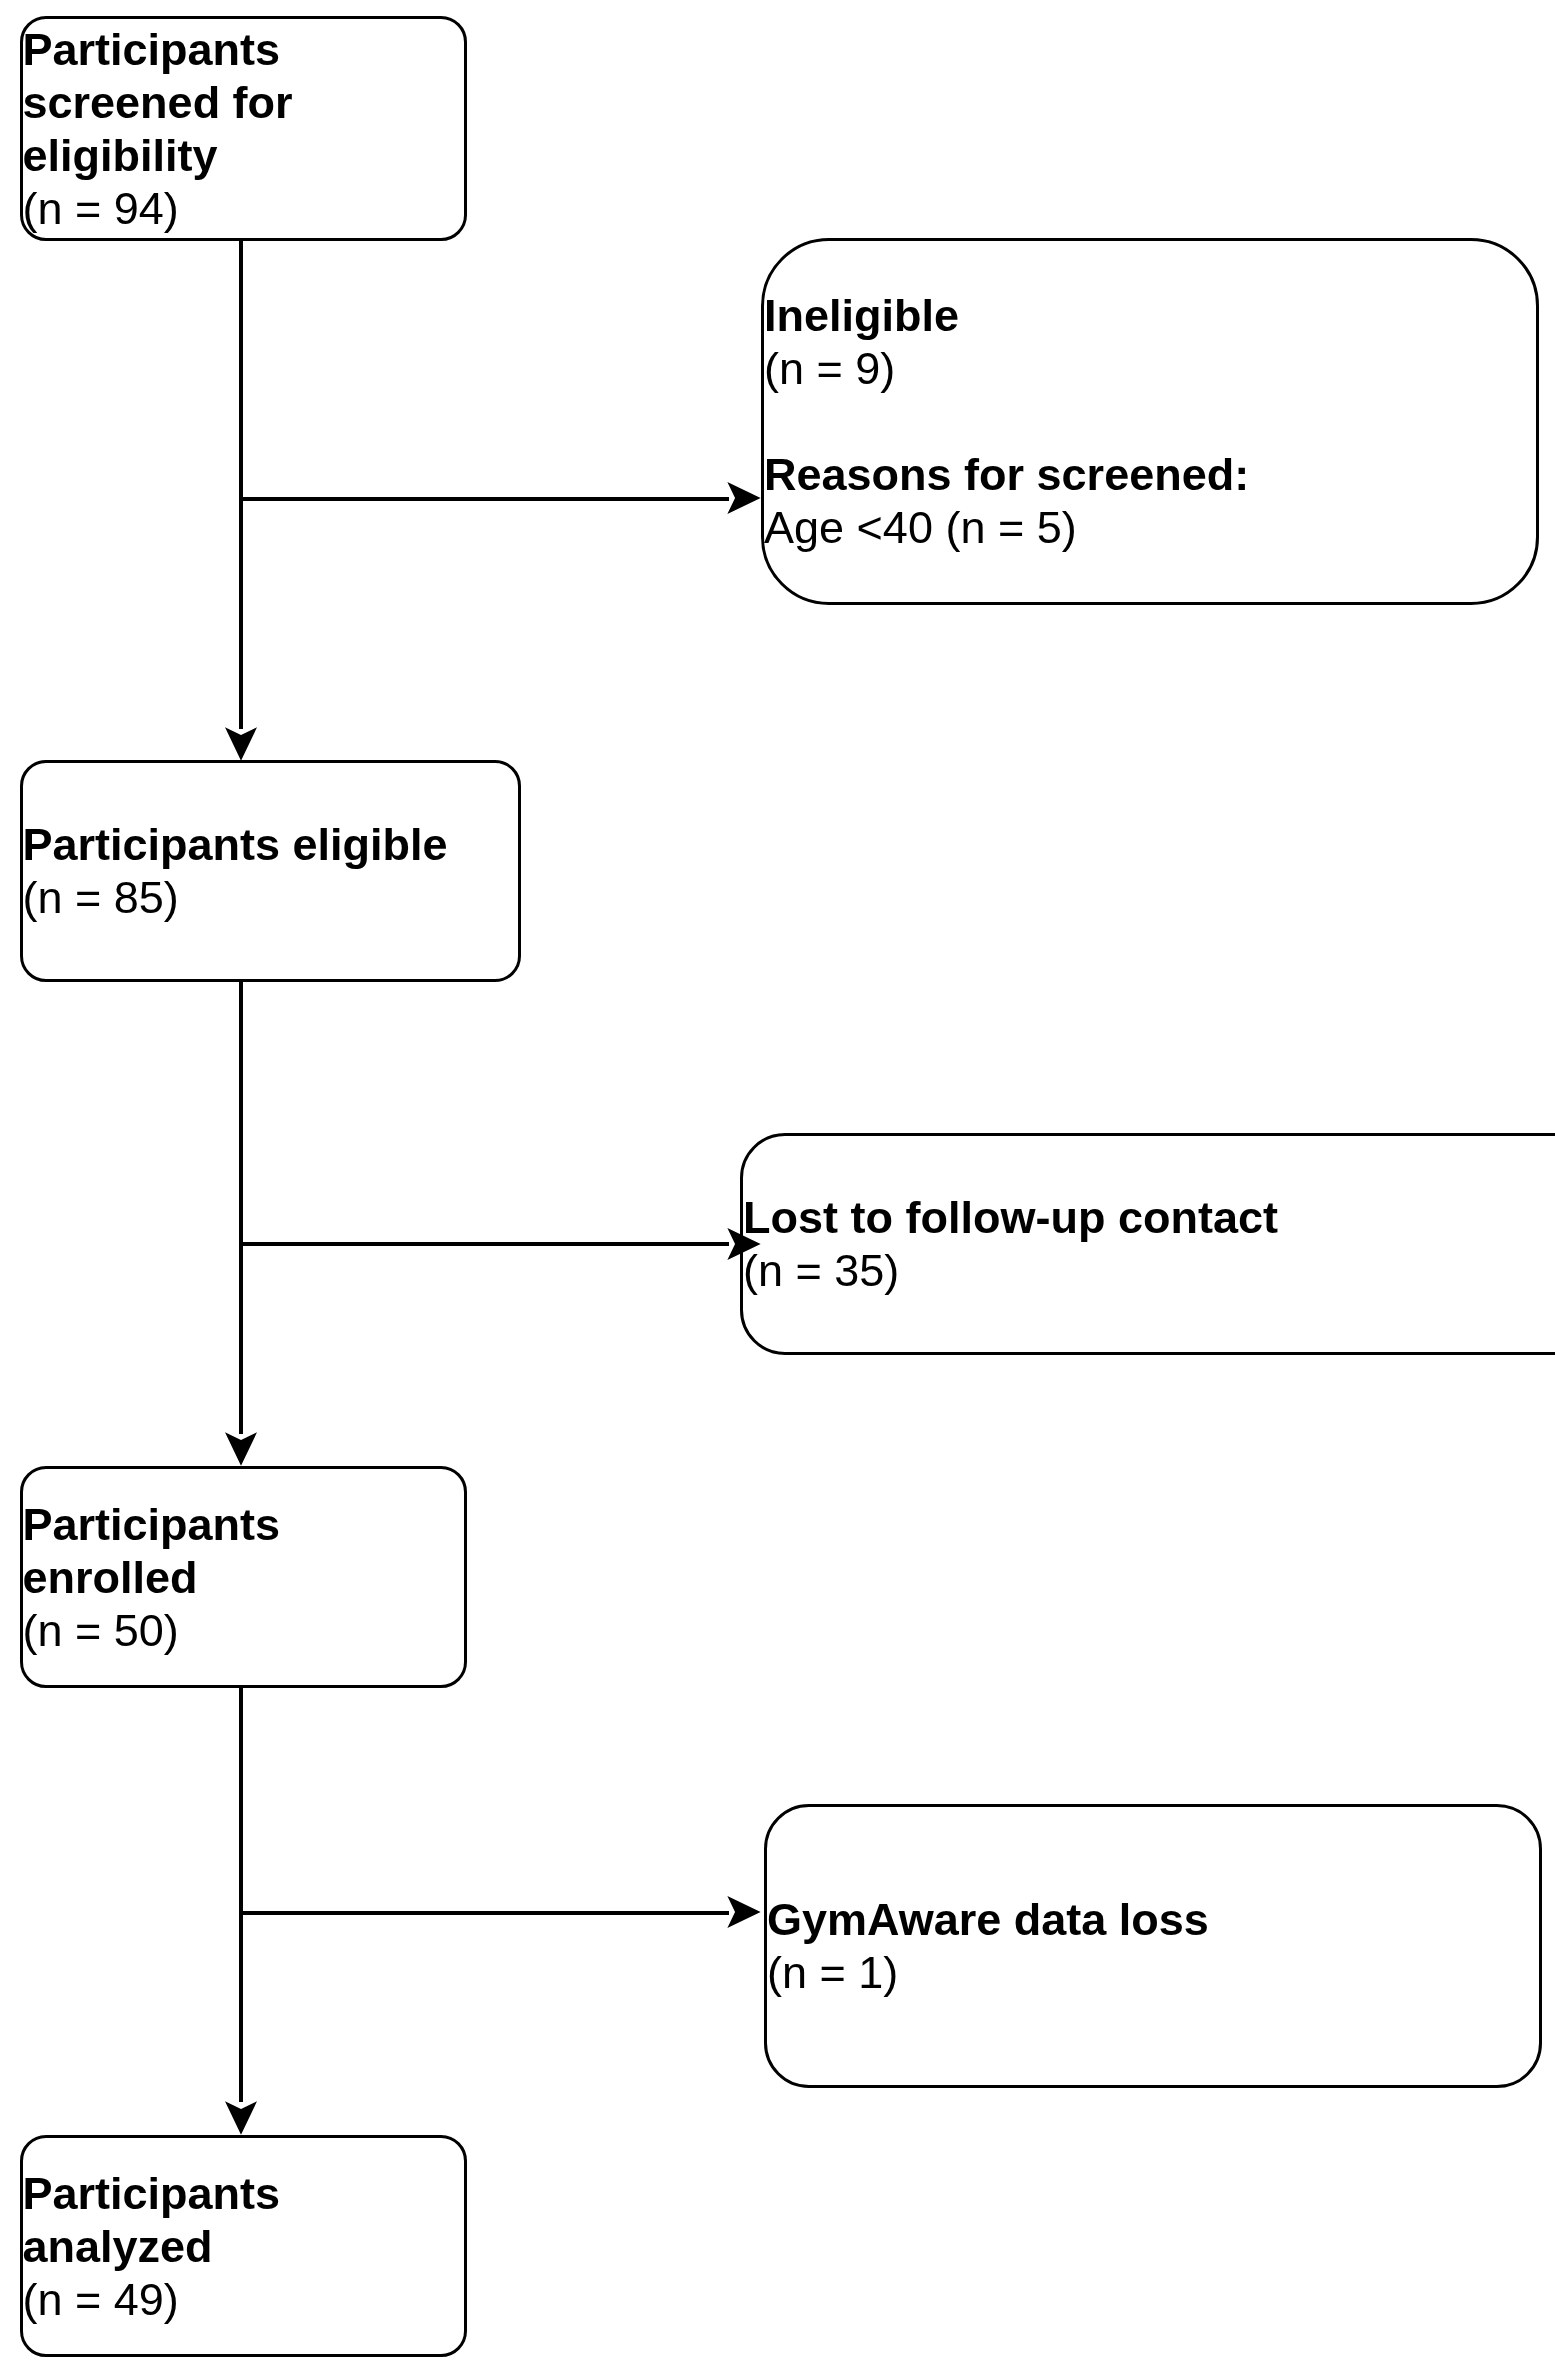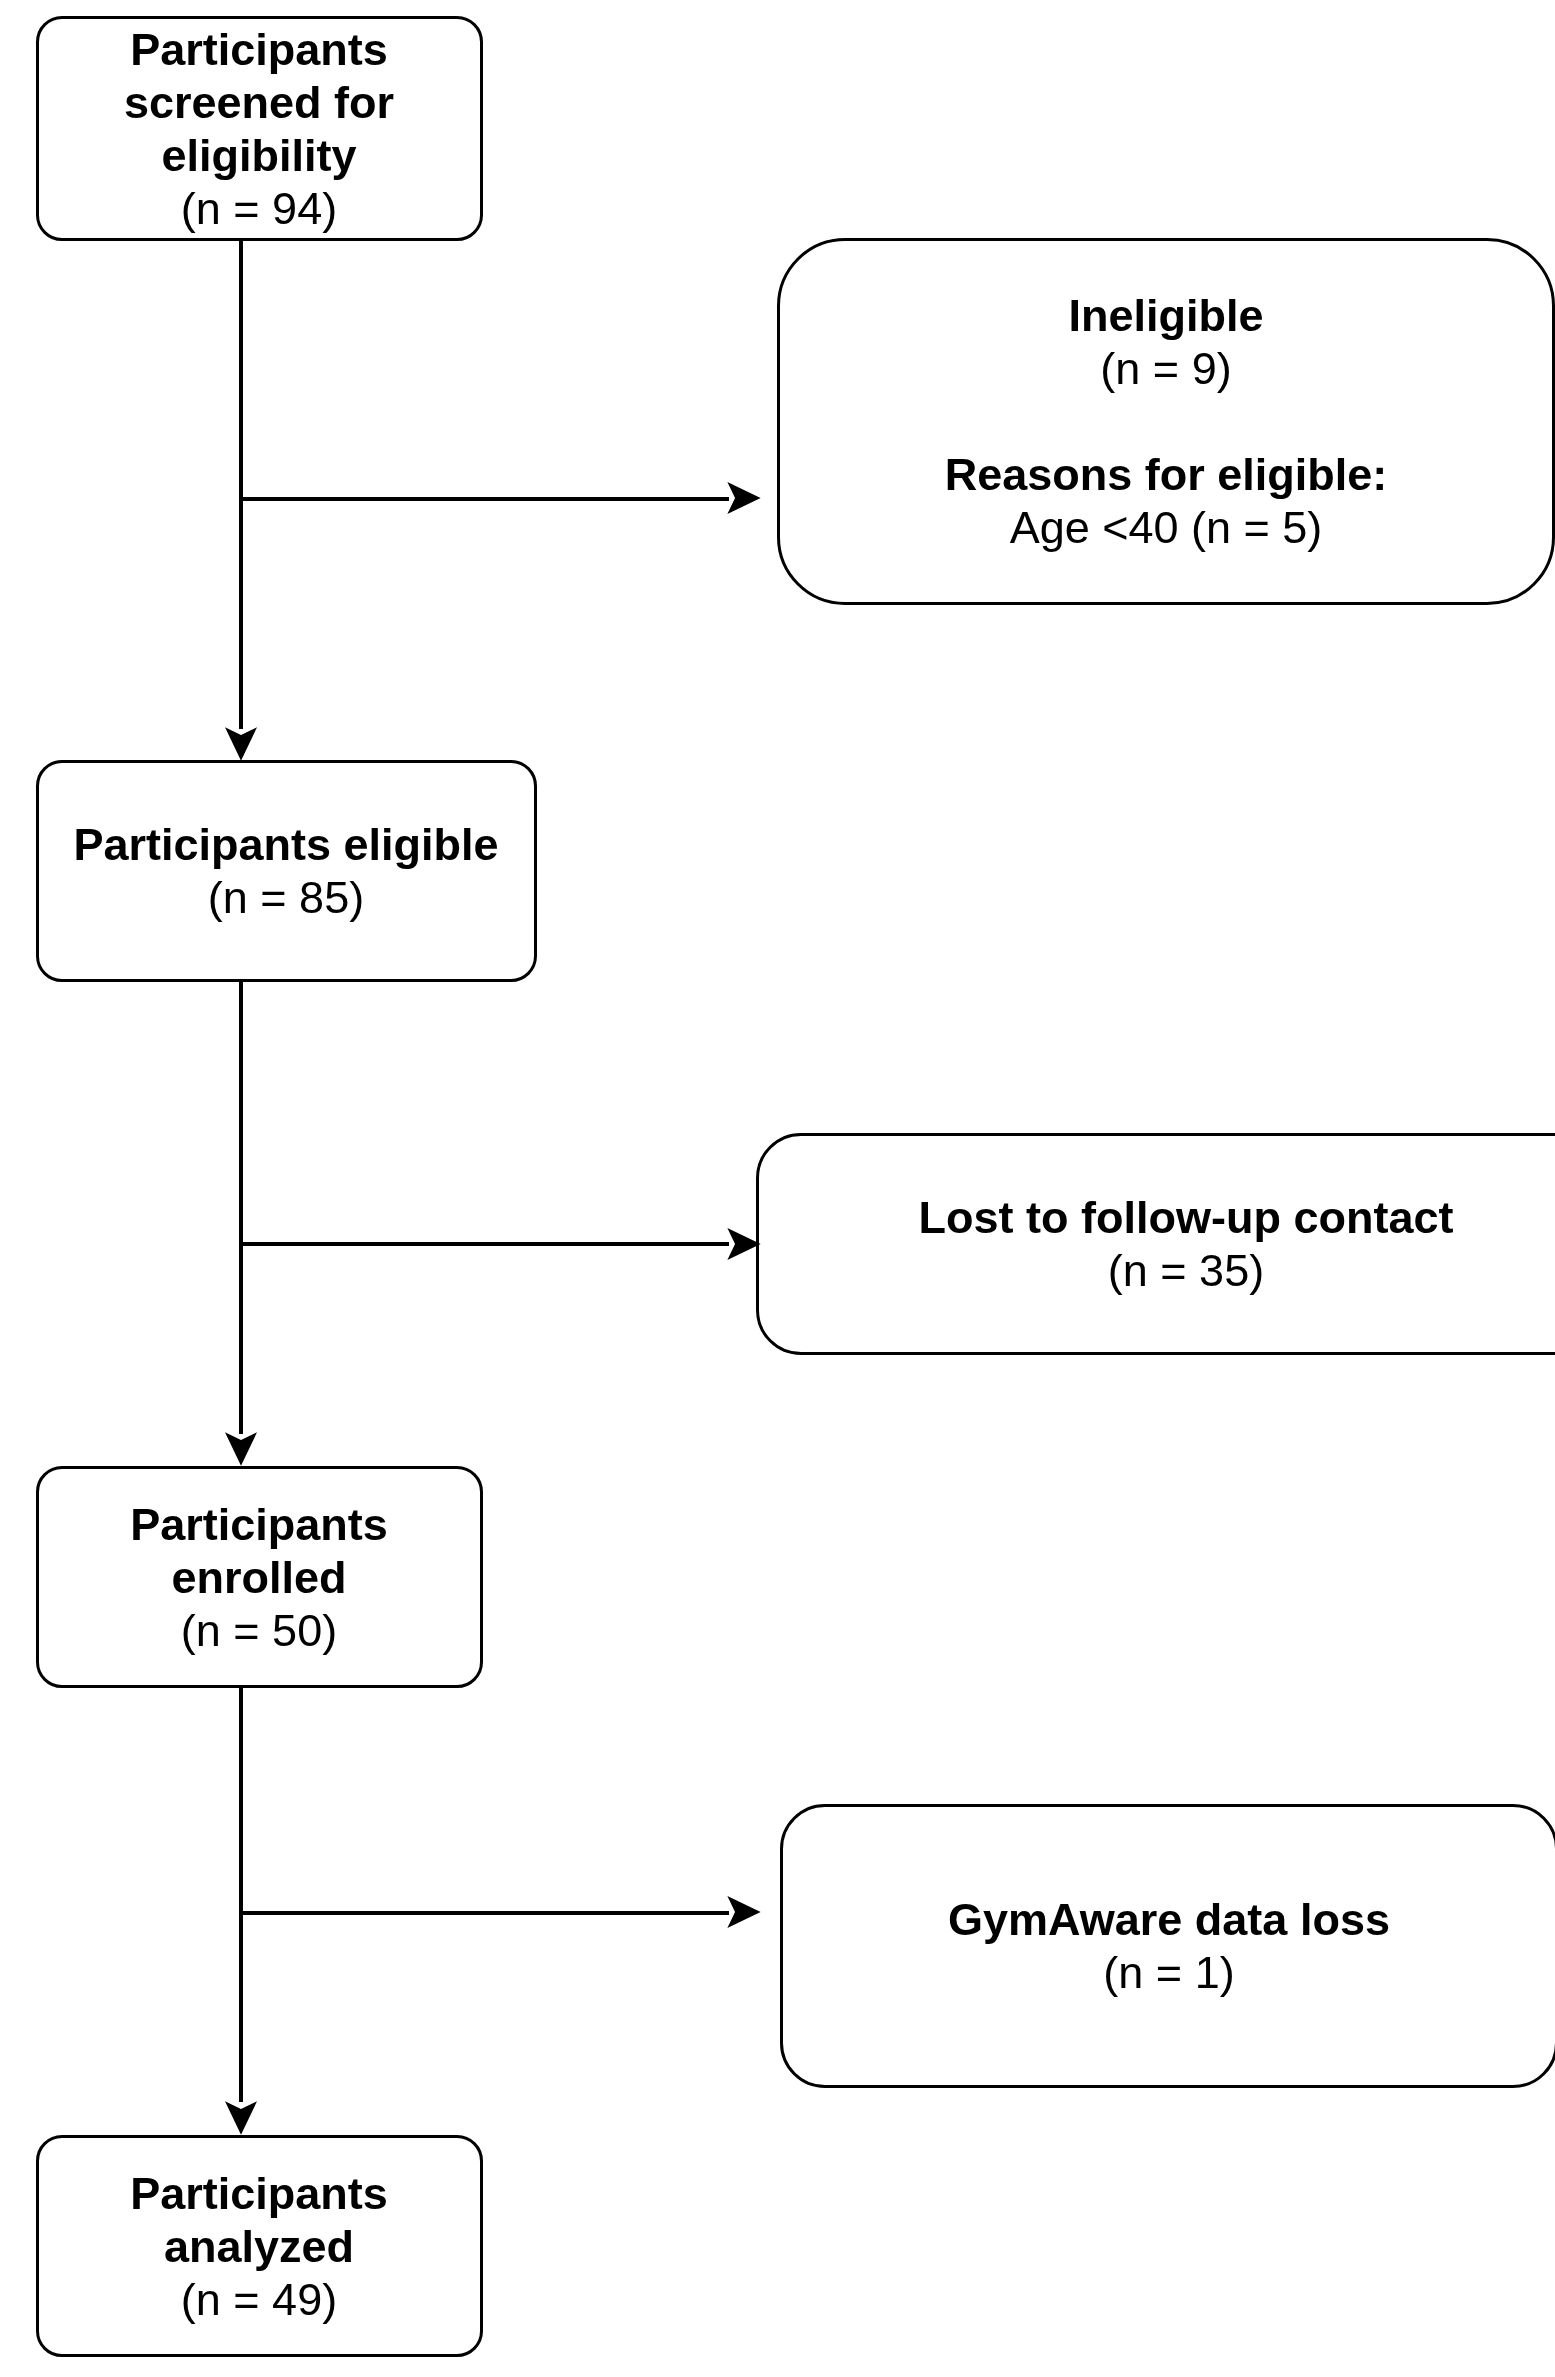--- a/index.html
+++ b/index.html
@@ -13,25 +13,24 @@
     color: #000000;
   }
   .box {
     position: absolute;
     box-sizing: border-box;
     background: #ffffff;
     border: 3.2px solid #000000;
     display: flex;
     flex-direction: column;
     justify-content: center;
-    align-items: center;
+    align-items: flex-start;
     text-align: center;
     font-size: 45px;
     line-height: 53px;
-    margin-left: 16px;
   }
   .box .b { font-weight: 700; }
   .round-sm { border-radius: 26px; }
   .round-md { border-radius: 45px; }
   .round-lg { border-radius: 68px; }
   .line { position: absolute; background: #000000; }
   .arrowhead { position: absolute; width: 34px; height: 34px; }
   .arrowhead svg { display: block; }
   .gap { margin-top: 53px; }
 
@@ -69,21 +68,21 @@
   <div class="box round-sm box-screened">
     <div class="b">Participants</div>
     <div class="b">screened for</div>
     <div class="b">eligibility</div>
     <div>(n = 94)</div>
   </div>
 
   <div class="box round-lg box-ineligible">
     <div class="b">Ineligible</div>
     <div>(n = 9)</div>
-    <div class="b gap">Reasons for eligible:</div>
+    <div class="b gap">Reasons for screened:</div>
     <div>Age &lt;40 (n = 5)</div>
   </div>
 
   <div class="box round-sm box-eligible">
     <div class="b">Participants eligible</div>
     <div>(n = 85)</div>
   </div>
 
   <div class="box round-md box-lost">
     <div class="b">Lost to follow-up contact</div>

